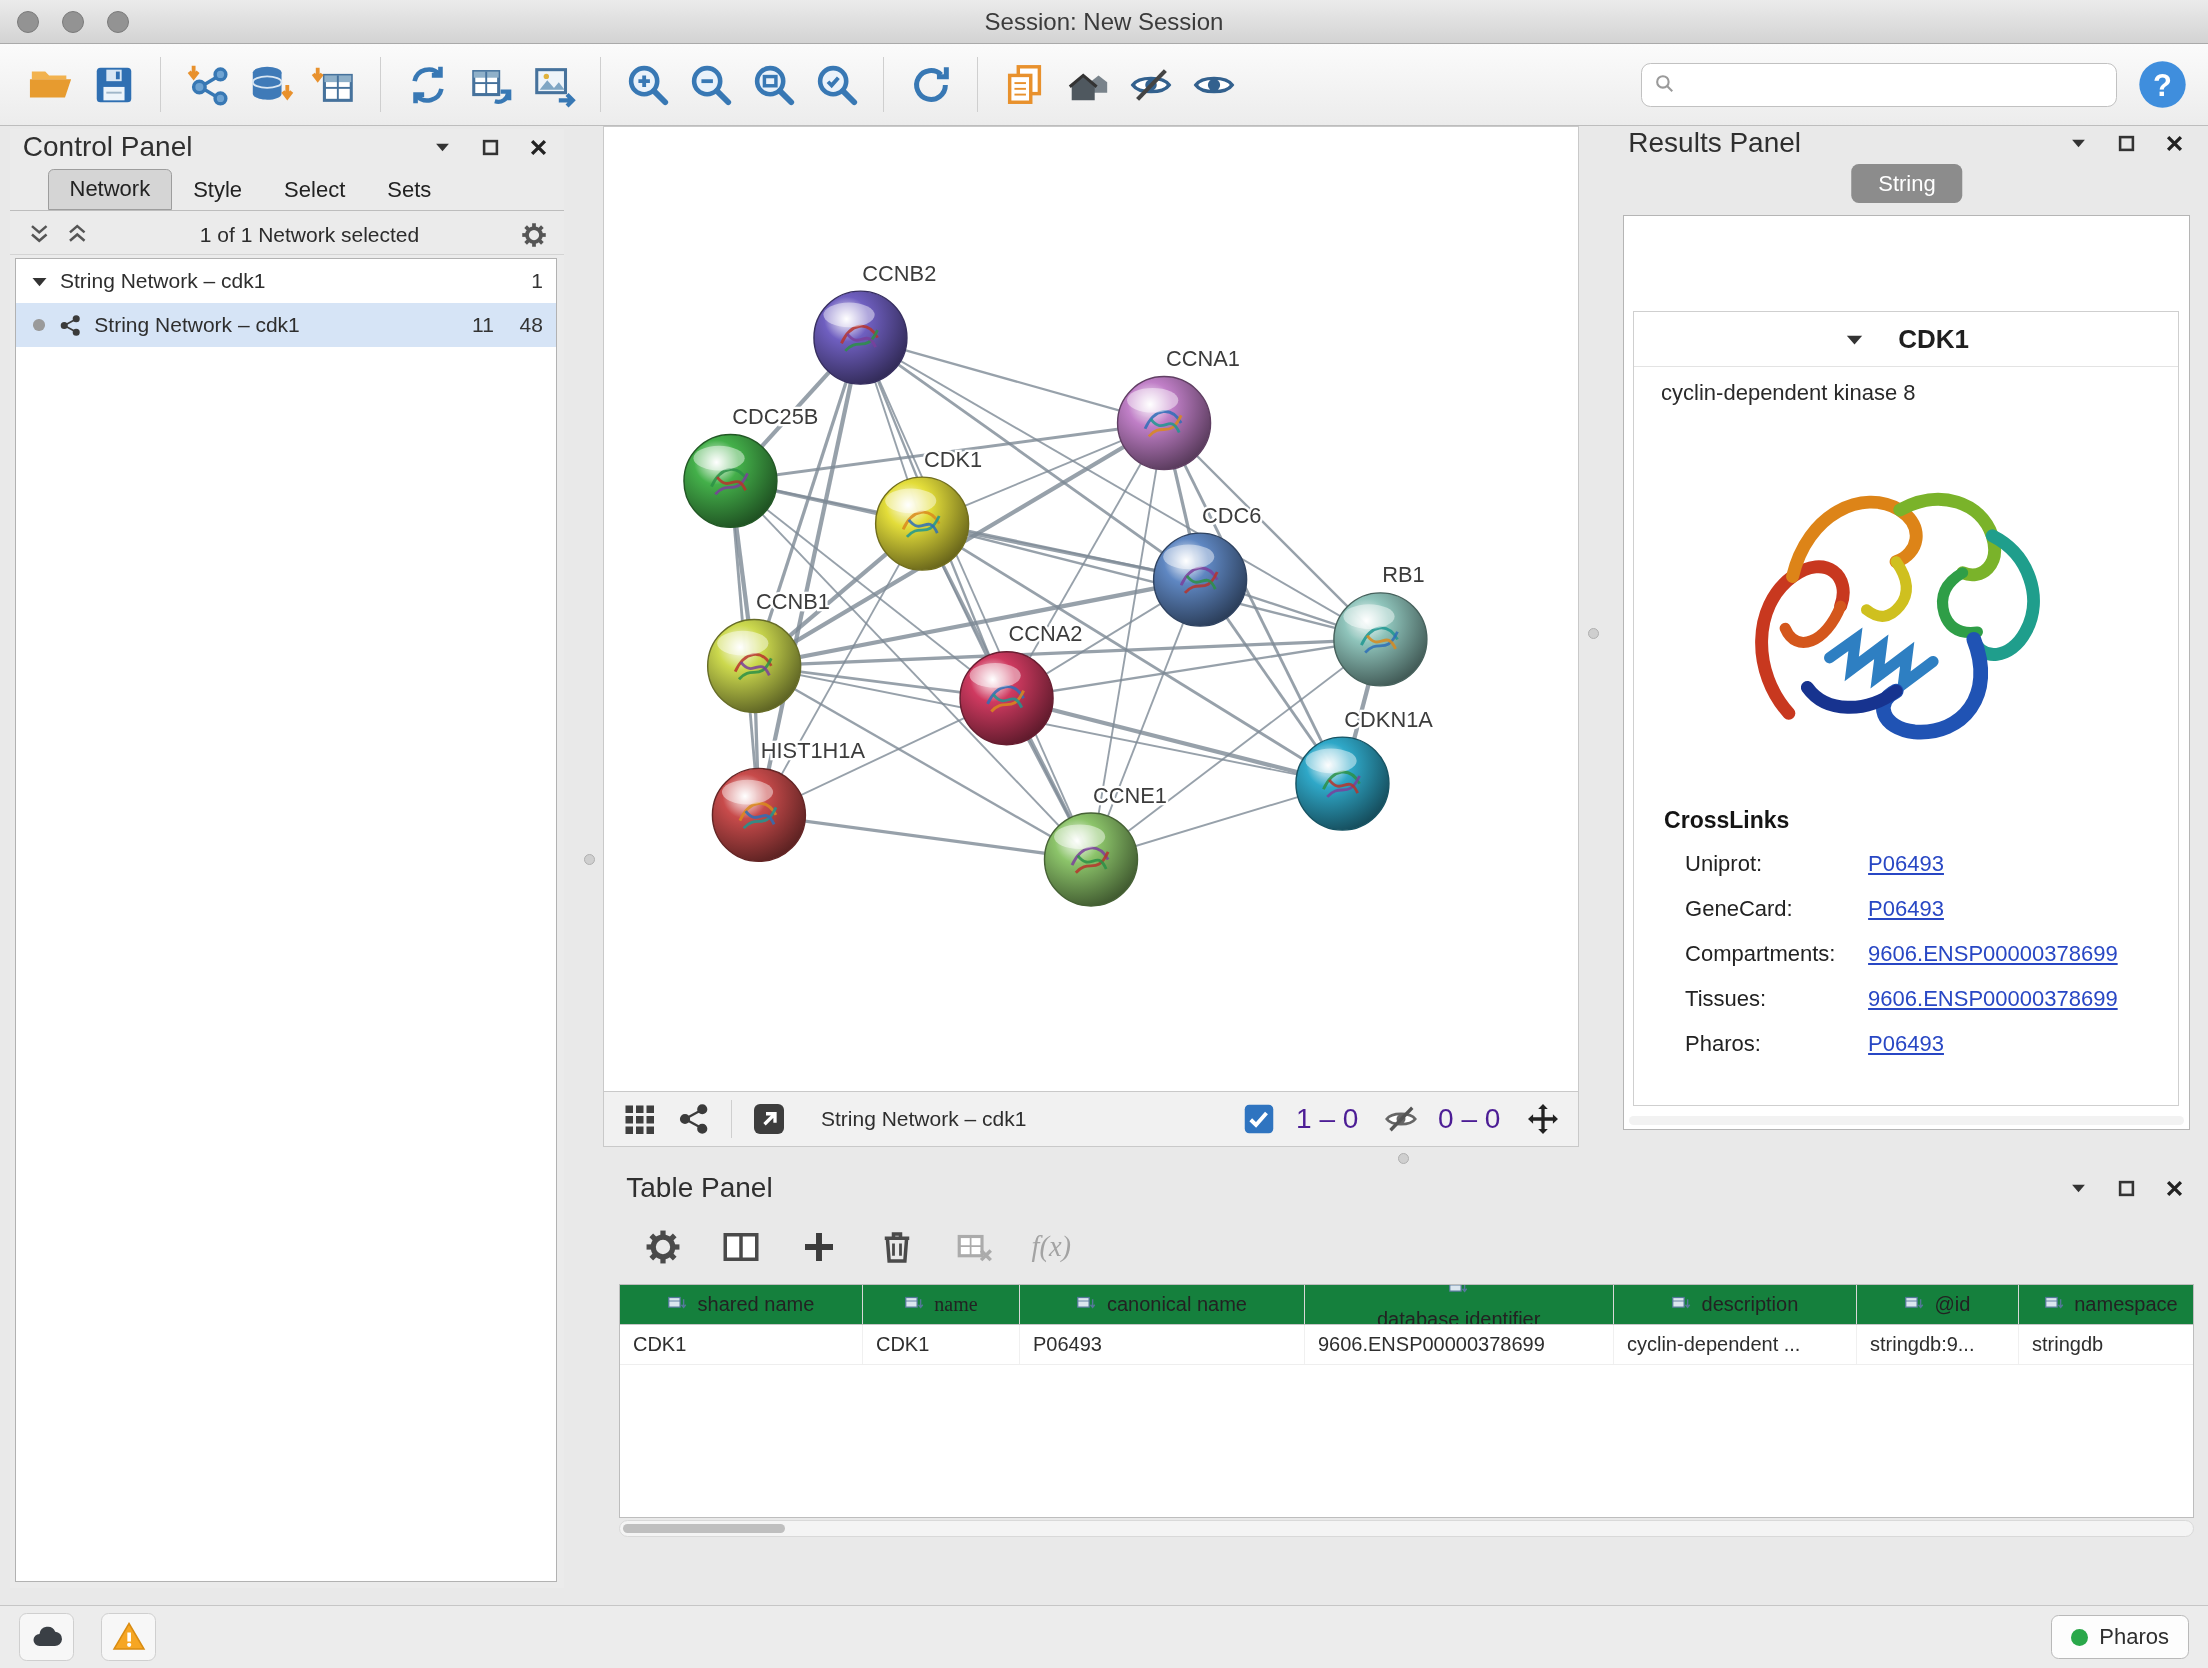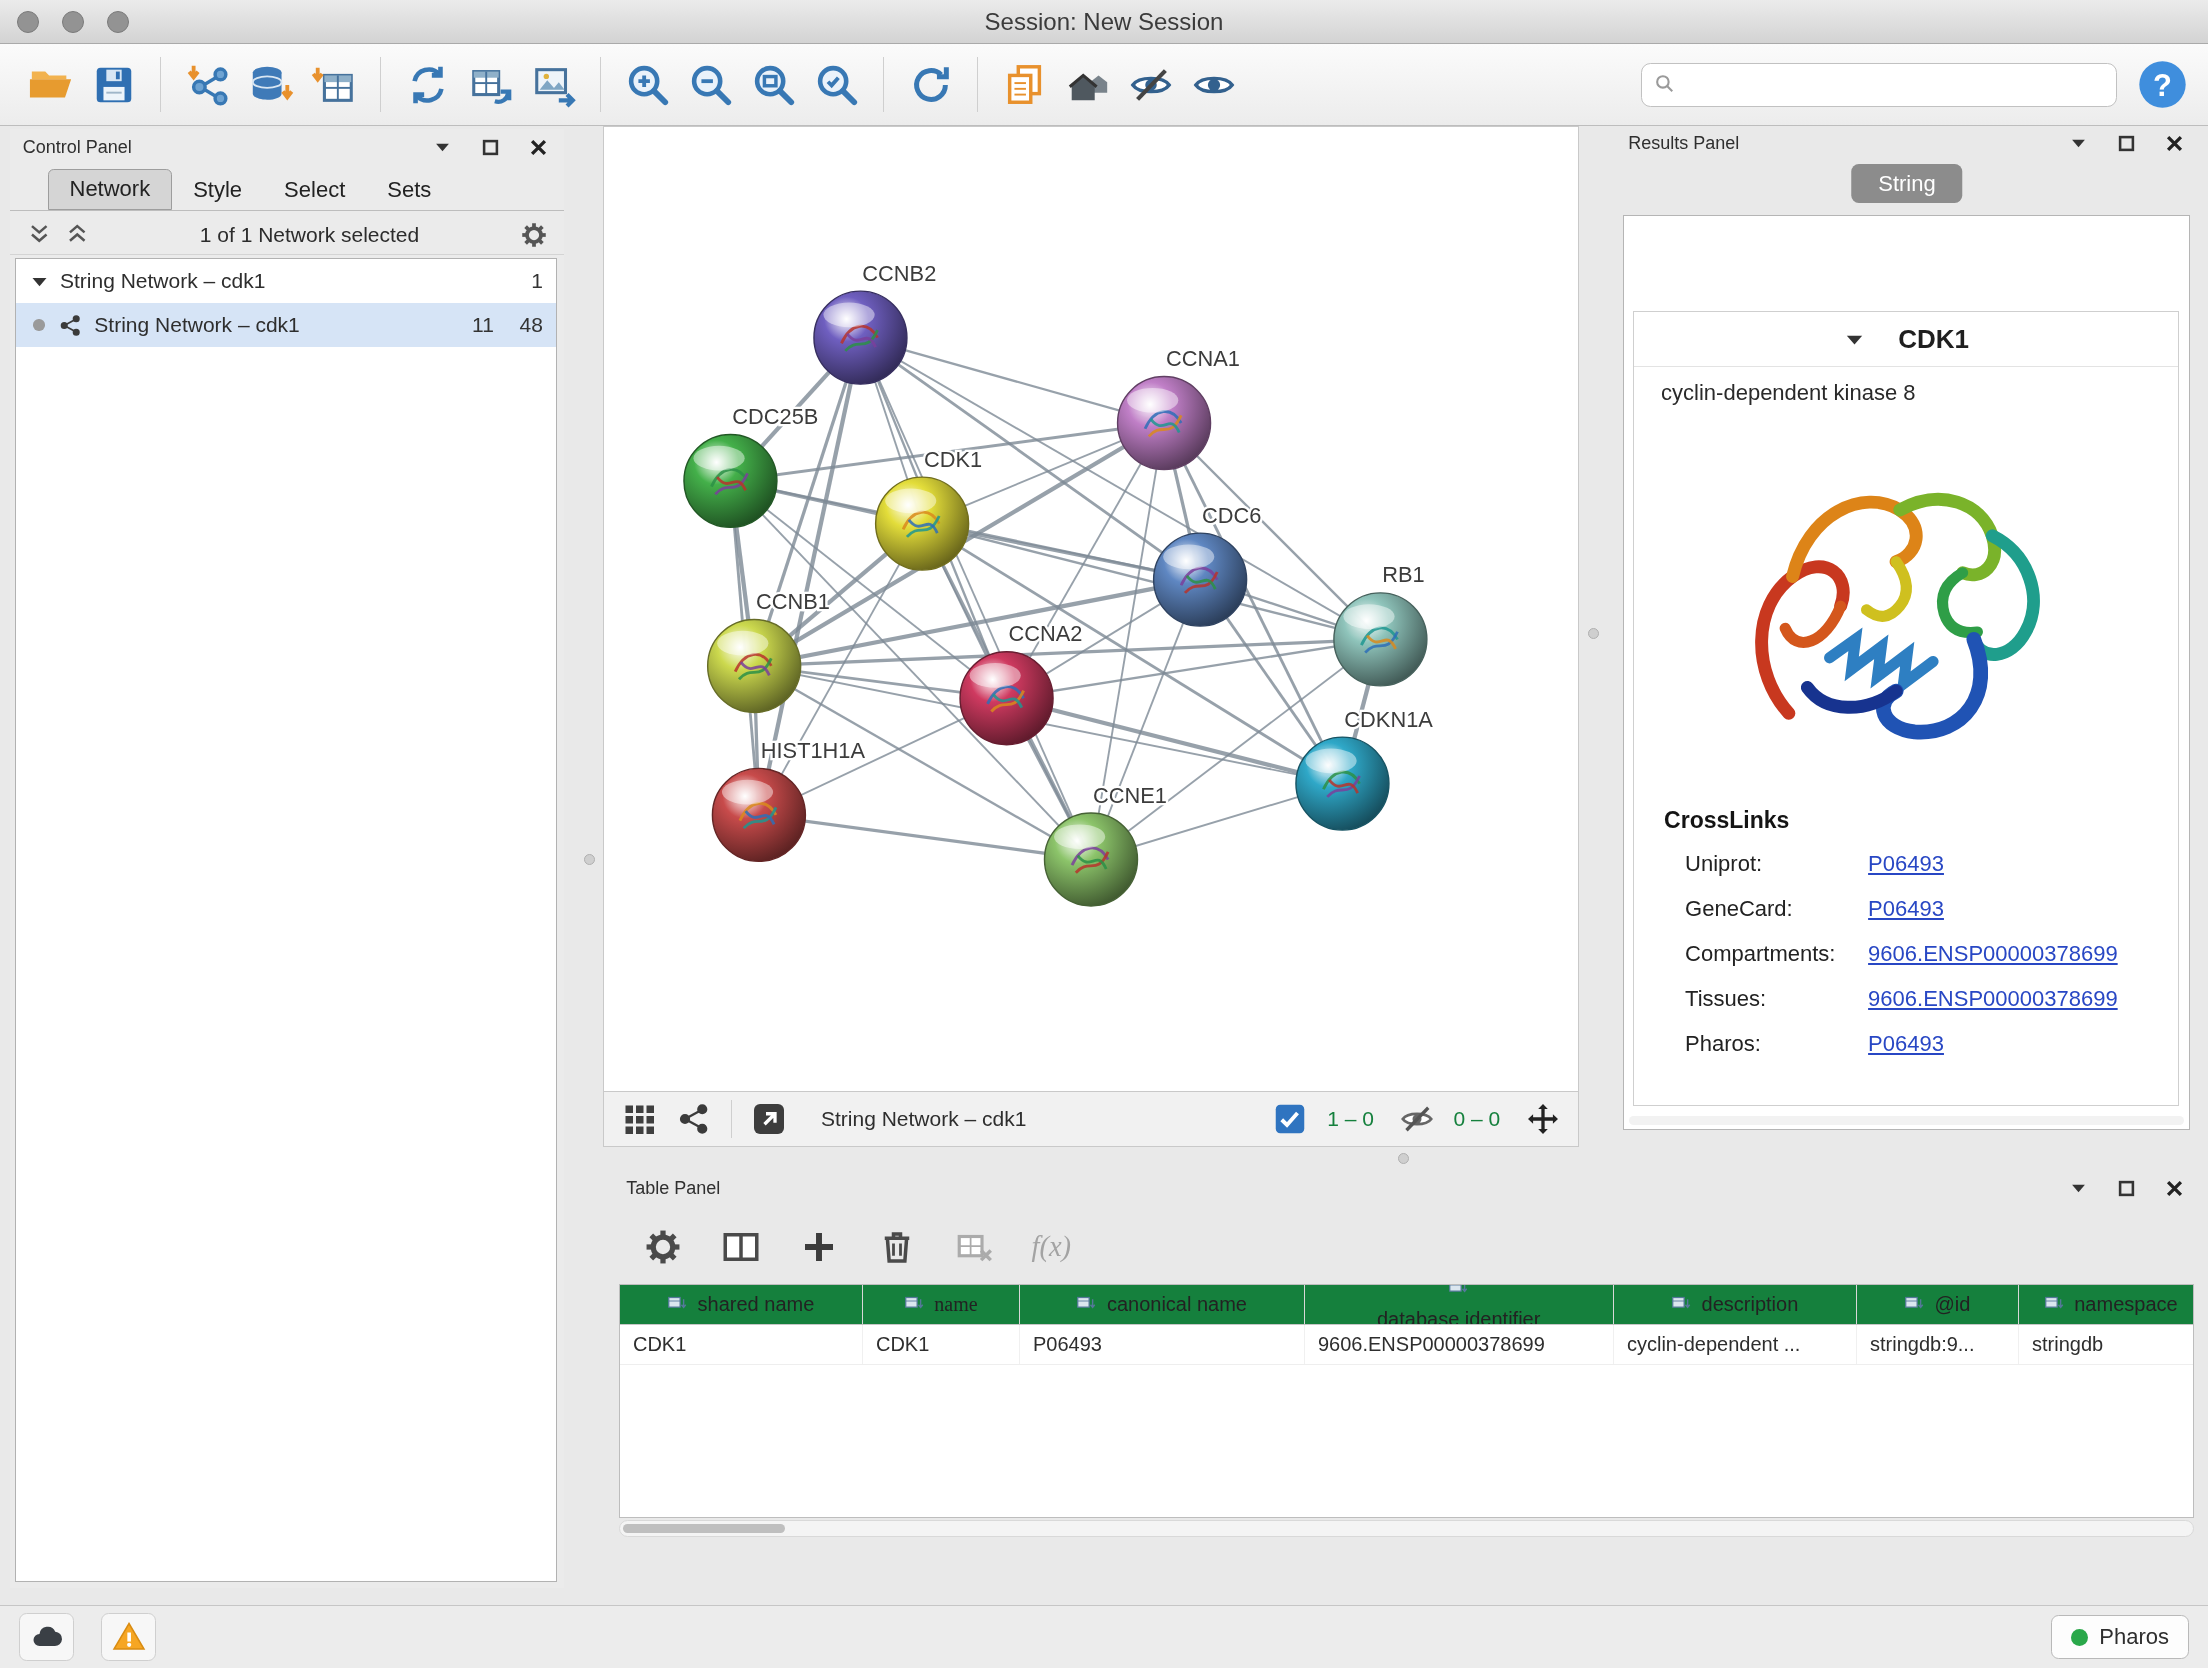--- a/index.html
+++ b/index.html
@@ -17,21 +17,21 @@
 
 #toolbar{position:absolute;left:0;top:44px;width:100%;height:82px;background:linear-gradient(#fbfbfb,#ececec);border-bottom:1px solid #bdbdbd;display:flex;align-items:center;padding:0 19px}
 .tbtn{width:63px;height:63px;border:none;background:transparent;display:flex;align-items:center;justify-content:center;cursor:pointer}
 .tbtn svg{width:46px;height:46px}
 .tsep{width:1px;height:55px;background:#cfcfcf;margin:0 15px;flex:none}
 #searchbox{margin-left:auto;width:476px;height:44px;background:#fff;border:1px solid #c1c1c1;border-radius:9.5px;display:flex;align-items:center;padding:0 11.4px;gap:7.6px}
 #searchbox input{border:none;outline:none;flex:1;font-size:21px;background:transparent}
 #helpbtn{width:53px;height:53px;border:none;background:transparent;margin-left:19px;cursor:pointer}
 
 
-.panel-title{font-size:18px;color:#2f2f2f}
+.panel-title{font-size:28px;color:#2f2f2f}
 .ph-icons{display:flex;gap:25px;align-items:center}
 .ph-icons svg{width:23px;height:23px;cursor:pointer}
 
 
 #control-panel{position:absolute;left:9.5px;top:129px;width:554px;height:1459px;background:#ebebeb}
 #cp-header{position:absolute;left:0;top:0;width:100%;height:36px;display:flex;align-items:center;justify-content:space-between;padding:0 13.3px}
 #cp-tabs{position:absolute;left:0;top:38px;width:100%;height:44px;display:flex;align-items:flex-end;padding:0 38px;border-bottom:1px solid #bdbdbd}
 .cp-tab{font-size:22px;padding:6.7px 21px;color:#222;cursor:pointer}
 .cp-tab.sel{background:#d5d5d5;border:1px solid #9d9d9d;border-radius:5.7px 5.7px 0 0}
 #cp-subheader{position:absolute;left:0;top:86px;width:100%;height:40px;display:flex;align-items:center;padding:0 15px;border-bottom:1px solid #d4d4d4}
@@ -46,21 +46,21 @@
 .tree-share{width:25px;height:25px;margin-right:11.4px;flex:none}
 .tree-label{flex:1;overflow:hidden;white-space:nowrap;text-overflow:ellipsis}
 .tree-count{width:49px;text-align:right;color:#333}
 
 
 #network-view{position:absolute;left:603px;top:126px;width:976px;height:966px;background:#fff;border:1px solid #c9c9c9}
 #network-svg{width:100%;height:100%}
 #network-statusbar{position:absolute;left:603px;top:1092px;width:976px;height:55px;background:#f1f1f1;border:1px solid #c9c9c9;border-top:none;display:flex;align-items:center;padding:0 17px;gap:19px}
 #network-statusbar .nsb-icon{width:36px;height:36px;flex:none;cursor:pointer}
 #nsb-title{font-size:21px;color:#2e2e2e;margin-left:15px;flex:1}
-.nsb-count{font-size:21px;color:#15803d;margin-right:5.7px}
+.nsb-count{font-size:28px;color:#4c1d95;margin-right:5.7px}
 .nsb-sep{width:1px;height:38px;background:#cfcfcf}
 
 
 .knob{position:absolute;width:11.4px;height:11.4px;border-radius:50%;background:#cfcfcf;border:1px solid #b0b0b0}
 
 
 #results-panel{position:absolute;left:1615px;top:126px;width:584px;height:1039px}
 #rp-header{position:absolute;left:0;top:0;width:100%;height:34px;display:flex;align-items:center;justify-content:space-between;padding:0 13.3px}
 #rp-string-tab{position:absolute;left:50%;top:38px;transform:translateX(-50%);background:#8c8c8c;color:#fff;font-size:22px;padding:6.7px 27px;border-radius:7.6px;cursor:pointer}
 #rp-box{position:absolute;left:7.6px;top:89px;width:567px;height:915px;background:#fff;border:1px solid #b5b5b5}

